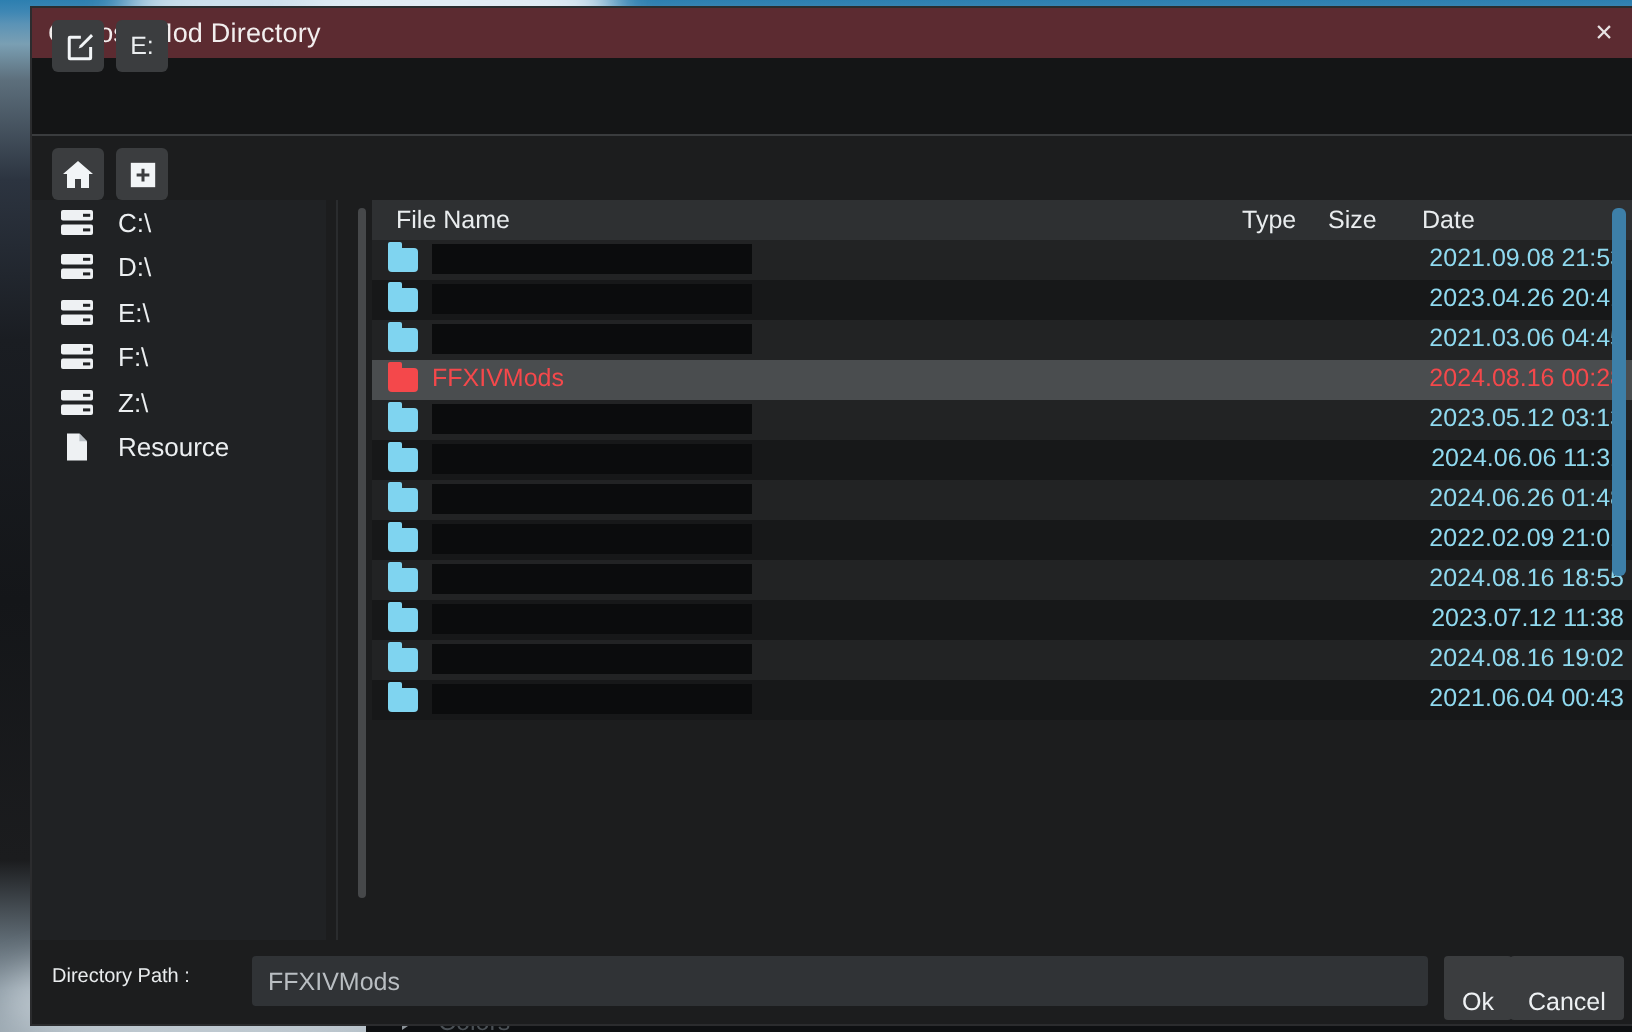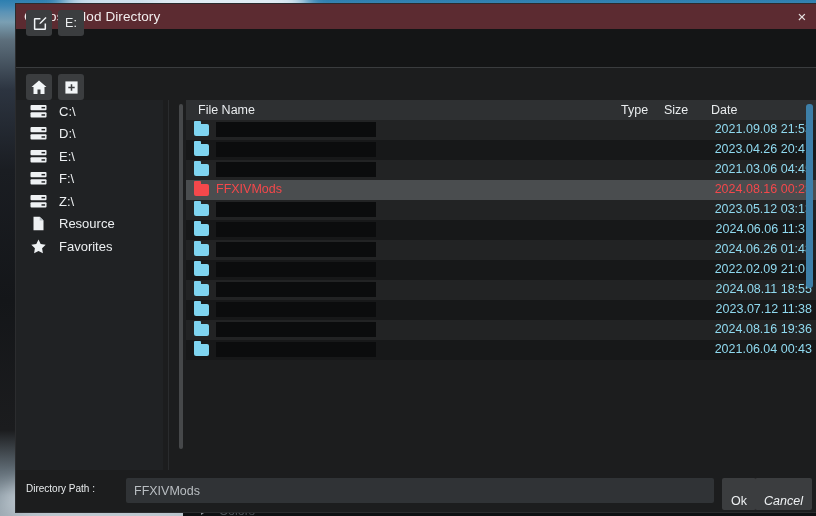--- a/index.html
+++ b/index.html
@@ -243,21 +243,21 @@
     font-family:"Liberation Sans", sans-serif; outline:none;
   }
   .dlg-btn{
     position:absolute; top:8px; height:25px;
     background:#3b3d3f; color:#eef1f3;
     border:0; border-radius:2px;
     font-size:12.5px; padding:16px 9px; cursor:pointer;
     font-family:"Liberation Sans", sans-serif;
   }
   .btn-ok{ left:706px; }
-  .btn-cancel{ left:739px;font-style:italic; }
+  .btn-cancel{ left:739px; }
 
   svg.gl{ display:block; }
 </style>
 </head>
 <body>
 
 <div id="root">
 
   <div class="wallpaper">
     <div class="cloud c1"></div>
@@ -406,28 +406,20 @@
         <span class="pico">
           <svg class="gl" width="17" height="15" viewBox="0 0 17 15">
             <path d="M3.5 0.8h6.2l3.8 3.8v9.6H3.5z" fill="#eef1f3"></path>
             <path d="M9.7 0.8l3.8 3.8H9.7z" fill="#b9c0c5"></path>
           </svg>
         </span>
         <span class="lbl">Resource</span>
       </div>
 
 
-      <div class="place">
-        <span class="pico">
-          <svg class="gl" width="17" height="15" viewBox="0 0 17 15">
-            <path d="M8.5 0.6 10.7 5.1 15.7 5.8 12.1 9.3 12.9 14.3 8.5 11.9 4.1 14.3 4.9 9.3 1.3 5.8 6.3 5.1z" fill="#eef1f3"></path>
-          </svg>
-        </span>
-        <span class="lbl">Favorites</span>
-      </div>
 
 
     </div>
 
     <div class="panel-divline"></div>
     <div class="splitter"></div>
 
     <div class="filelist">
       <div class="fl-header">
         <span class="h-name">File Name</span>
@@ -482,33 +474,33 @@
 
         <div class="row even">
           <span class="folder-ico"></span>
           <span class="row-name redacted"></span>
           <span class="row-date">2022.02.09 21:01</span>
         </div>
 
         <div class="row odd">
           <span class="folder-ico"></span>
           <span class="row-name redacted"></span>
-          <span class="row-date">2024.08.11 18:55</span>
+          <span class="row-date">2024.08.16 18:55</span>
         </div>
 
         <div class="row even">
           <span class="folder-ico"></span>
           <span class="row-name redacted"></span>
           <span class="row-date">2023.07.12 11:38</span>
         </div>
 
         <div class="row odd">
           <span class="folder-ico"></span>
           <span class="row-name redacted"></span>
-          <span class="row-date">2024.08.16 19:36</span>
+          <span class="row-date">2024.08.16 19:02</span>
         </div>
 
         <div class="row even">
           <span class="folder-ico"></span>
           <span class="row-name redacted"></span>
           <span class="row-date">2021.06.04 00:43</span>
         </div>
 
       </div>
     </div>

